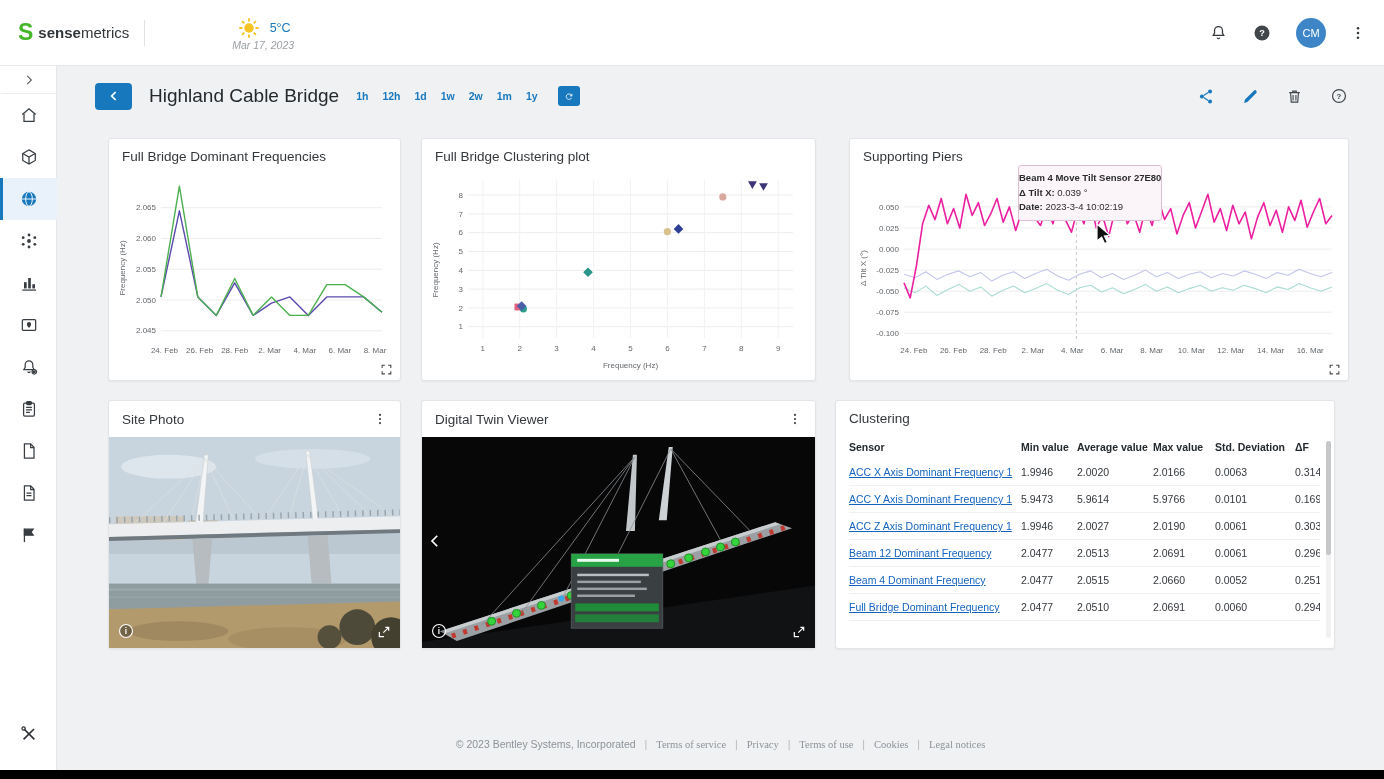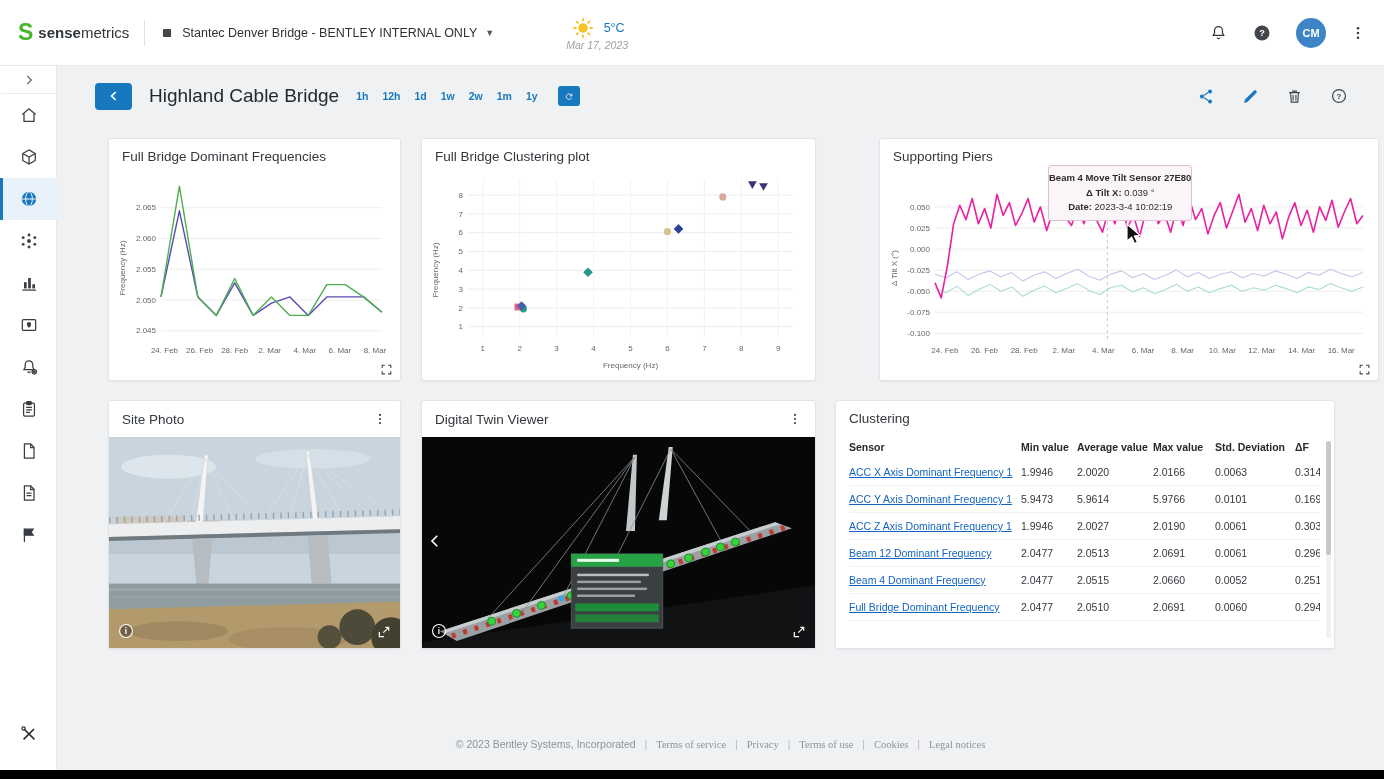--- a/index.html
+++ b/index.html
@@ -13,21 +13,21 @@
   .brand-text{font-size:15px;color:#31363b;}
   .brand-text b{font-weight:700;}
   .tb-divider{width:1px;height:26px;background:#dfe1e3;margin:0 15px;}
   .project{display:flex;align-items:center;gap:8px;font-size:12.5px;color:#2e3236;cursor:pointer;}
   .caret{font-size:9px;color:#555;}
   .weather{margin-left:72px;display:flex;flex-direction:column;align-items:center;cursor:pointer;}
   .weather-top{display:flex;align-items:center;gap:8px;}
   .temp{color:#1878be;font-size:12.5px;}
   .wdate{font-size:10.5px;color:#9aa0a5;margin-top:-2px;font-style:italic;}
   .tb-right{margin-left:auto;display:flex;align-items:center;gap:24px;}
-  .avatar{width:30px;height:30px;border-radius:50%;background:#3d85c6;color:#fff;font-size:11px;font-weight:700;display:flex;align-items:center;justify-content:center;cursor:pointer;}
+  .avatar{width:30px;height:30px;border-radius:50%;background:#3d85c6;color:#fff;font-size:11px;font-weight:400;display:flex;align-items:center;justify-content:center;cursor:pointer;}
   .icon-btn{background:none;border:none;padding:0;cursor:pointer;display:flex;align-items:center;}
 
   
   .sidebar{position:absolute;top:66px;left:0;bottom:0;width:57px;background:#fff;border-right:1px solid #e4e6e8;z-index:4;display:flex;flex-direction:column;align-items:stretch;}
   .side-btn{width:57px;height:42px;display:flex;align-items:center;justify-content:center;background:none;border:none;cursor:pointer;border-left:3px solid transparent;padding:0 3px 0 0;}
   .side-btn.active{background:#e9f1fa;border-left-color:#1878be;}
   .side-expand{height:28px;border-bottom:1px solid #ececec;}
   .side-tools{position:absolute;bottom:24px;left:0;}
 
   
@@ -43,21 +43,21 @@
   
   .card{position:absolute;background:#fff;border:1px solid #e2e4e7;border-radius:3px;box-shadow:0 1px 2px rgba(0,0,0,.05);}
   .card-title-row{display:flex;justify-content:space-between;align-items:center;padding:10px 13px 2px;}
   .card-title{font-size:13.5px;color:#33383d;}
   .chart-wrap{padding:4px 4px 0 6px;}
   .chart text.tick{font-size:8px;fill:#63676b;}
   .chart-expand{position:absolute;right:7px;bottom:4px;}
 
   #card-freq{left:51px;top:72px;width:293px;height:243px;}
   #card-cluster{left:364px;top:72px;width:395px;height:243px;}
-  #card-piers{left:822px;top:72px;width:500px;height:243px;text-align:center;}
+  #card-piers{left:792px;top:72px;width:500px;height:243px;}
   #card-photo{left:51px;top:334px;width:293px;height:249px;}
   #card-twin{left:364px;top:334px;width:395px;height:249px;}
   #card-stats{left:778px;top:334px;width:500px;height:249px;}
 
   
   .chart-tooltip{position:absolute;left:168px;top:26px;background:#fbf4f8;border:1px solid #ddbfd3;border-radius:3px;padding:5px 0;font-size:9.5px;color:#2c2c2c;line-height:1.55;z-index:3;white-space:nowrap;}
   .tt-title{font-weight:700;}
   .tt-line b{font-weight:700;}
   .cursor{position:absolute;left:246px;top:84px;z-index:4;}
 
@@ -89,27 +89,20 @@
 <body>
 
 <div class="frame">
 
   <header class="topbar">
     <div class="brand">
       <span class="brand-s">S</span>
       <span class="brand-text"><b>sense</b><span>metrics</span></span>
     </div>
     <div class="tb-divider"></div>
-    <div class="project">
-      <svg width="14" height="14" viewBox="0 0 24 24">
-          <rect x="5" y="5" width="14" height="14" rx="2" fill="#42474c"></rect>
-        </svg>
-      <span>Stantec Denver Bridge - BENTLEY INTERNAL ONLY</span>
-      <span class="caret">▼</span>
-    </div>
     <div class="weather">
       <div class="weather-top">
         <svg width="26" height="26" viewBox="0 0 24 24">
           <circle cx="12" cy="12" r="4.4" fill="#f6c324"></circle>
           <path d="M12 3v3M12 18v3M3 12h3M18 12h3M5.6 5.6l2.1 2.1M16.3 16.3l2.1 2.1M18.4 5.6l-2.1 2.1M7.7 16.3l-2.1 2.1" stroke="#f6c324" stroke-width="1.7" fill="none"></path>
         </svg>
         <span class="temp">5°C</span>
       </div>
       <div class="wdate">Mar 17, 2023</div>
     </div>

